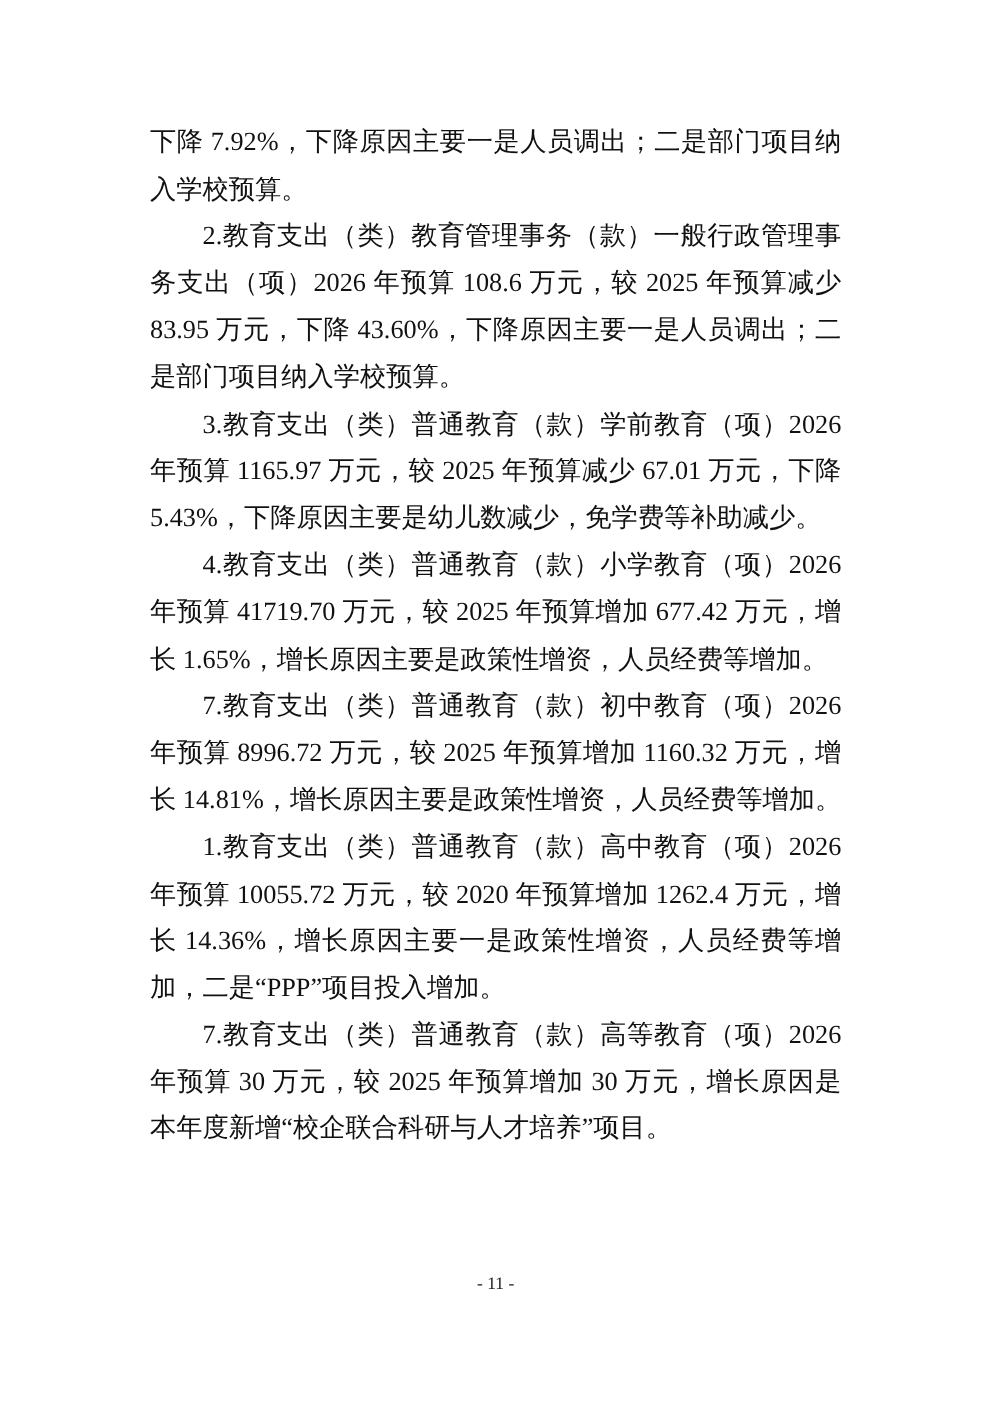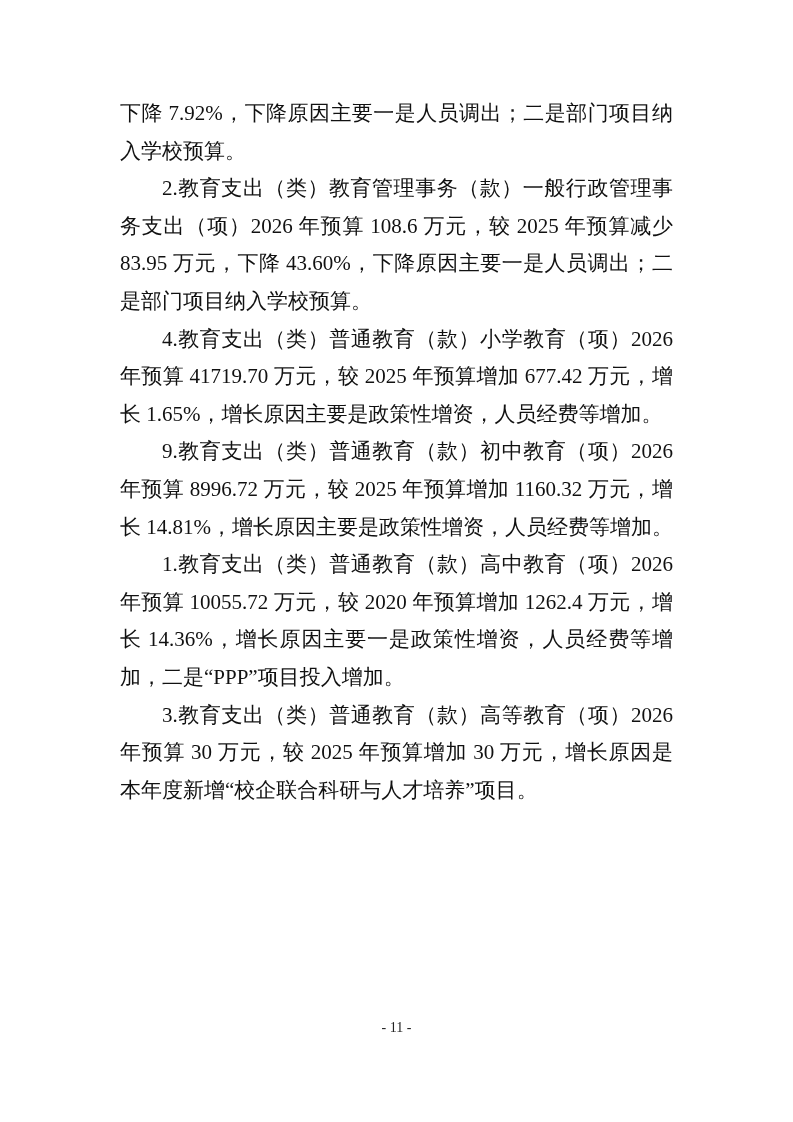--- a/index.html
+++ b/index.html
@@ -47,21 +47,22 @@
     color: #222222;
   }
 </style>
 </head>
 <body>
 
 <div class="page">
   <div class="content" id="paragraphs">
       <p><span>下降 7.92%，下降原因主要一是人员调出；二是部门项目纳入学校预算。</span></p>
       <p class="indent"><b>2.教育支出（类）教育管理事务（款）一般行政管理事务支出（项）</b><span>2026 年预算 108.6 万元，较 2025 年预算减少 83.95 万元，下降 43.60%，下降原因主要一是人员调出；二是部门项目纳入学校预算。</span></p>
+      <p class="indent"><b>3.教育支出（类）普通教育（款）学前教育（项）</b><span>2026 年预算 1165.97 万元，较 2025 年预算减少 67.01 万元，下降 5.43%，下降原因主要是幼儿数减少，免学费等补助减少。</span></p>
       <p class="indent"><b>4.教育支出（类）普通教育（款）小学教育（项）</b><span>2026 年预算 41719.70 万元，较 2025 年预算增加 677.42 万元，增长 1.65%，增长原因主要是政策性增资，人员经费等增加。</span></p>
-      <p class="indent"><b>9.教育支出（类）普通教育（款）初中教育（项）</b><span>2026 年预算 8996.72 万元，较 2025 年预算增加 1160.32 万元，增长 14.81%，增长原因主要是政策性增资，人员经费等增加。</span></p>
+      <p class="indent"><b>7.教育支出（类）普通教育（款）初中教育（项）</b><span>2026 年预算 8996.72 万元，较 2025 年预算增加 1160.32 万元，增长 14.81%，增长原因主要是政策性增资，人员经费等增加。</span></p>
       <p class="indent"><b>1.教育支出（类）普通教育（款）高中教育（项）</b><span>2026 年预算 10055.72 万元，较 2020 年预算增加 1262.4 万元，增长 14.36%，增长原因主要一是政策性增资，人员经费等增加，二是“PPP”项目投入增加。</span></p>
-      <p class="indent"><b>3.教育支出（类）普通教育（款）高等教育（项）</b><span>2026 年预算 30 万元，较 2025 年预算增加 30 万元，增长原因是本年度新增“校企联合科研与人才培养”项目。</span></p>
+      <p class="indent"><b>7.教育支出（类）普通教育（款）高等教育（项）</b><span>2026 年预算 30 万元，较 2025 年预算增加 30 万元，增长原因是本年度新增“校企联合科研与人才培养”项目。</span></p>
     </div>
   <div class="footer">
     <span>- 11 -</span>
   </div>
 </div>
 
 </body></html>

